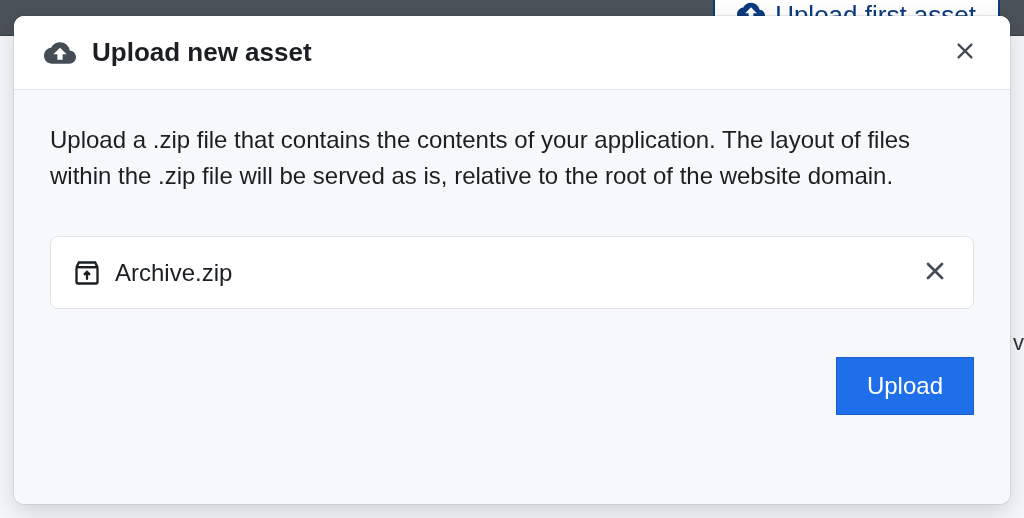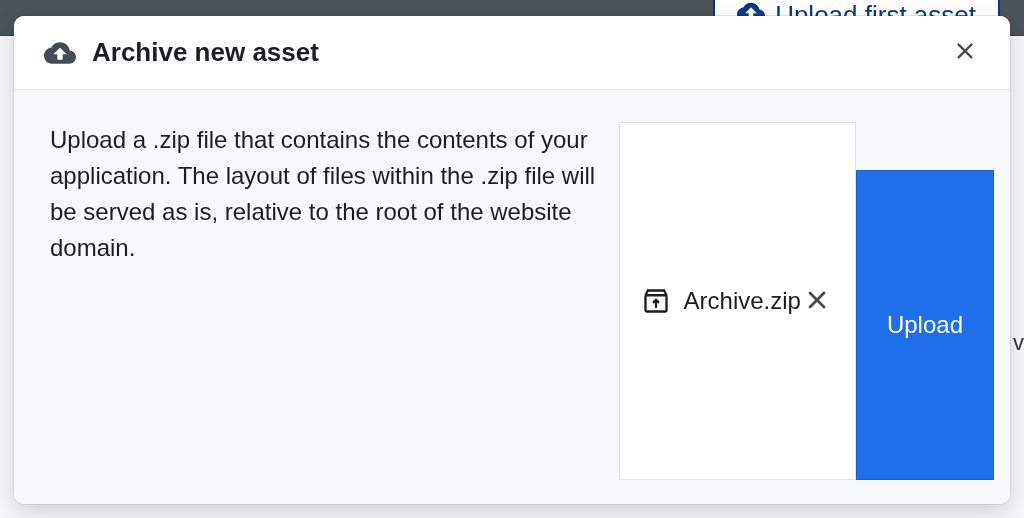--- a/index.html
+++ b/index.html
@@ -92,34 +92,34 @@
       justify-content: center;
       color: #444d56;
     }
     .close-btn svg {
       width: 22px;
       height: 22px;
     }
     .modal-body {
       flex: 1;
       background: #f6f8fa;
-      padding: 32px 16px 24px 36px;
-      display: flex;
-      flex-direction: row;
+      padding: 32px 36px 24px 36px;
+      display: flex;
+      flex-direction: column;
     }
     .instructions {
       font-size: 24px;
       line-height: 1.5;
       color: #1b1f23;
       margin-bottom: 42px;
     }
     .file-row {
       background: #fff;
       border: 1px solid #e1e4e8;
-      border-radius: 0;
+      border-radius: 8px;
       padding: 18px 22px;
       display: flex;
       align-items: center;
     }
     .file-icon {
       width: 28px;
       height: 28px;
       margin-right: 14px;
       flex-shrink: 0;
     }
@@ -179,21 +179,21 @@
 
 <div class="backdrop-text">v</div>
 
 <div class="modal">
   <div class="modal-header">
     <span class="header-icon">
       <svg width="32" height="32" viewBox="0 0 24 24" fill="#444d56">
         <path d="M19.35 10.04C18.67 6.59 15.64 4 12 4 9.11 4 6.6 5.64 5.35 8.04 2.34 8.36 0 10.91 0 14c0 3.31 2.69 6 6 6h13c2.76 0 5-2.24 5-5 0-2.64-2.05-4.78-4.65-4.96zM14 13v4h-4v-4H7l5-5 5 5h-3z"></path>
       </svg>
     </span>
-    <h2 class="modal-title">Archive new asset</h2>
+    <h2 class="modal-title">Upload new asset</h2>
     <button class="close-btn">
       <span>
         <svg viewBox="0 0 24 24" fill="none" stroke="currentColor" stroke-width="2.5" stroke-linecap="round">
           <line x1="5" y1="5" x2="19" y2="19"></line>
           <line x1="19" y1="5" x2="5" y2="19"></line>
         </svg>
       </span>
     </button>
   </div>
 

